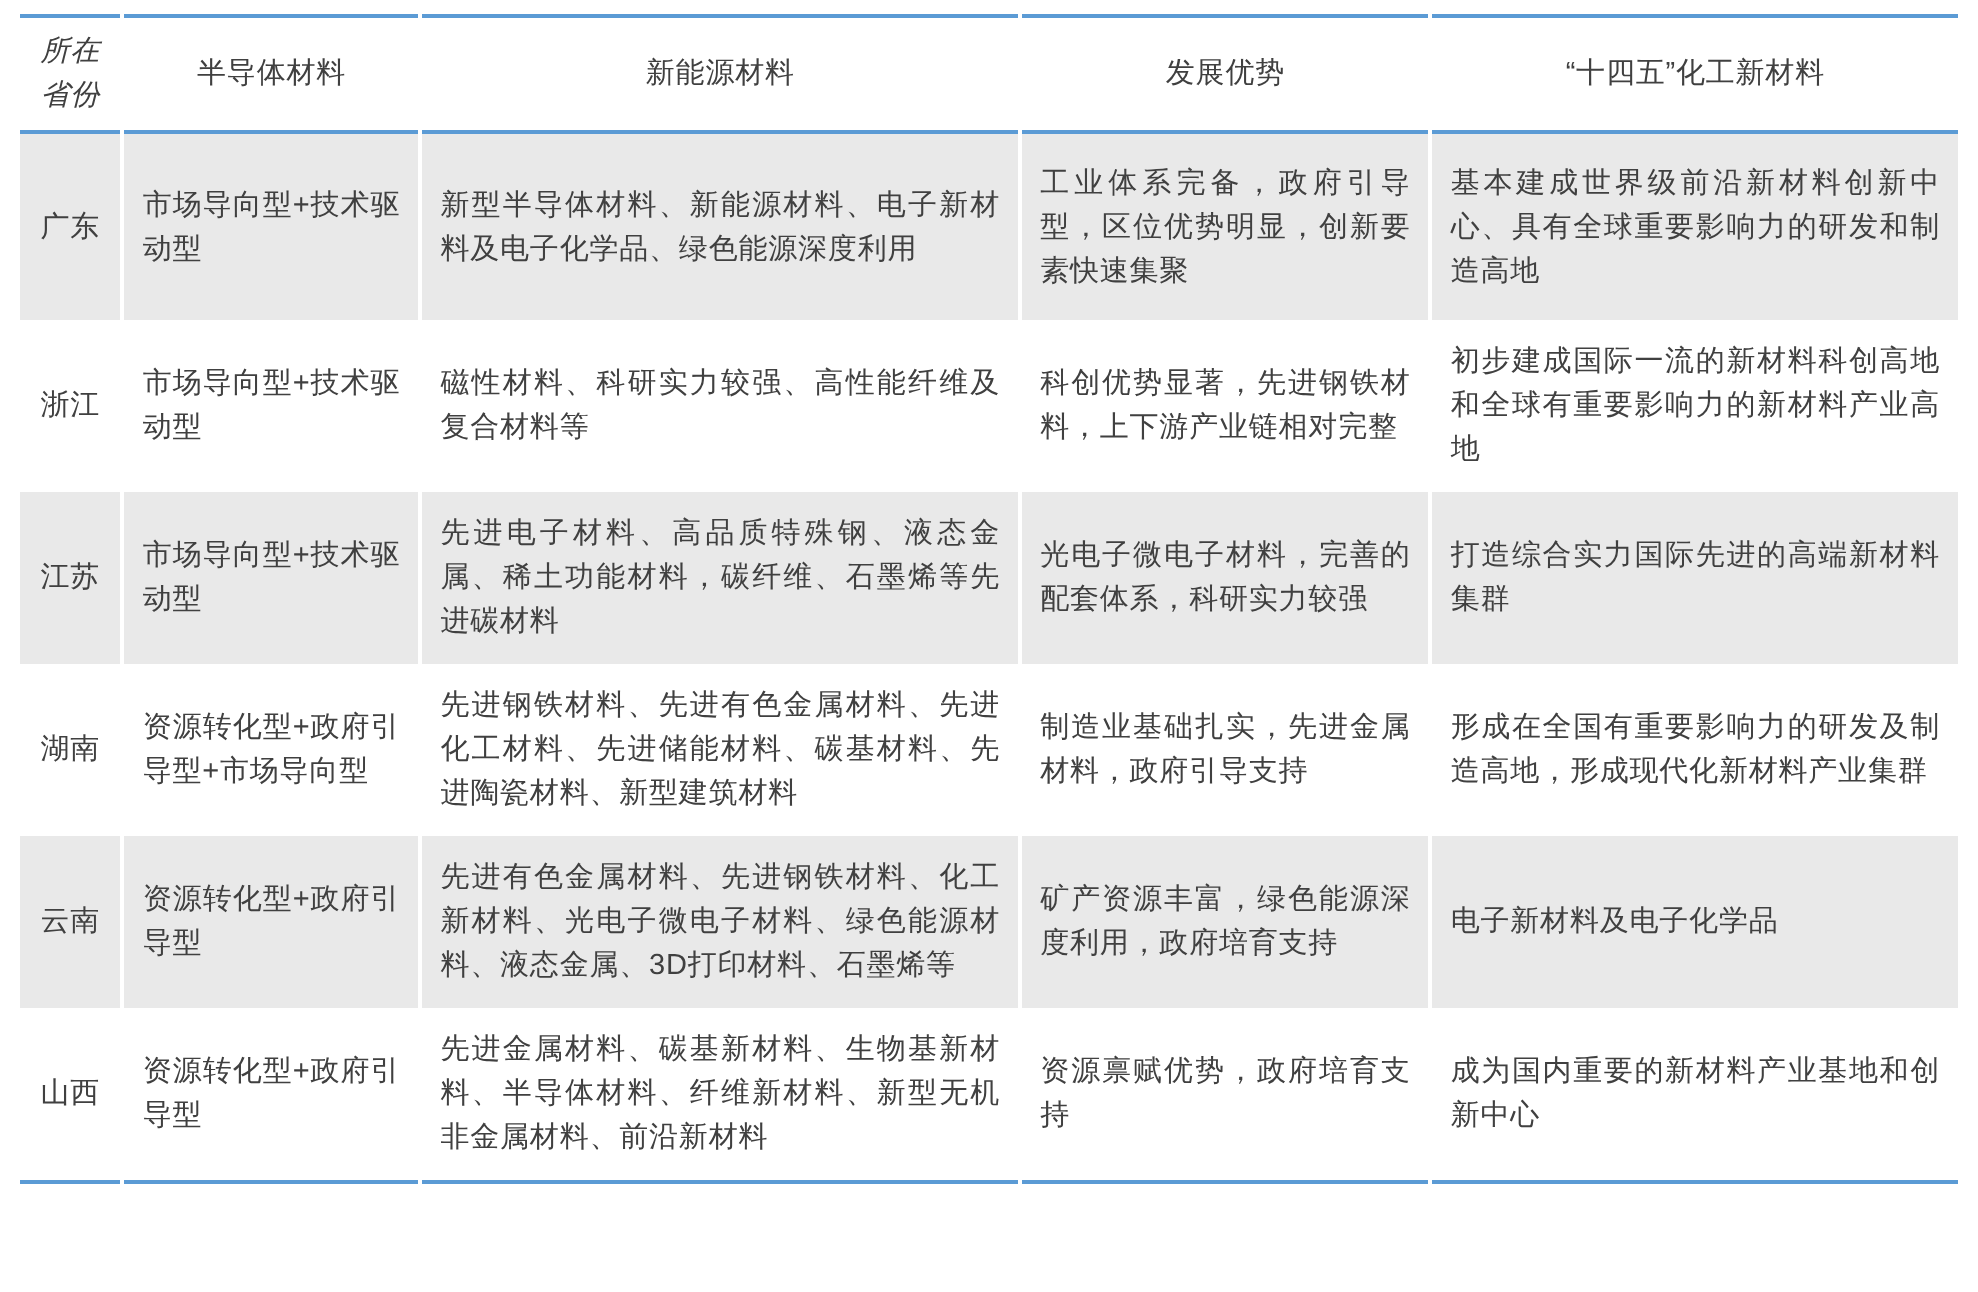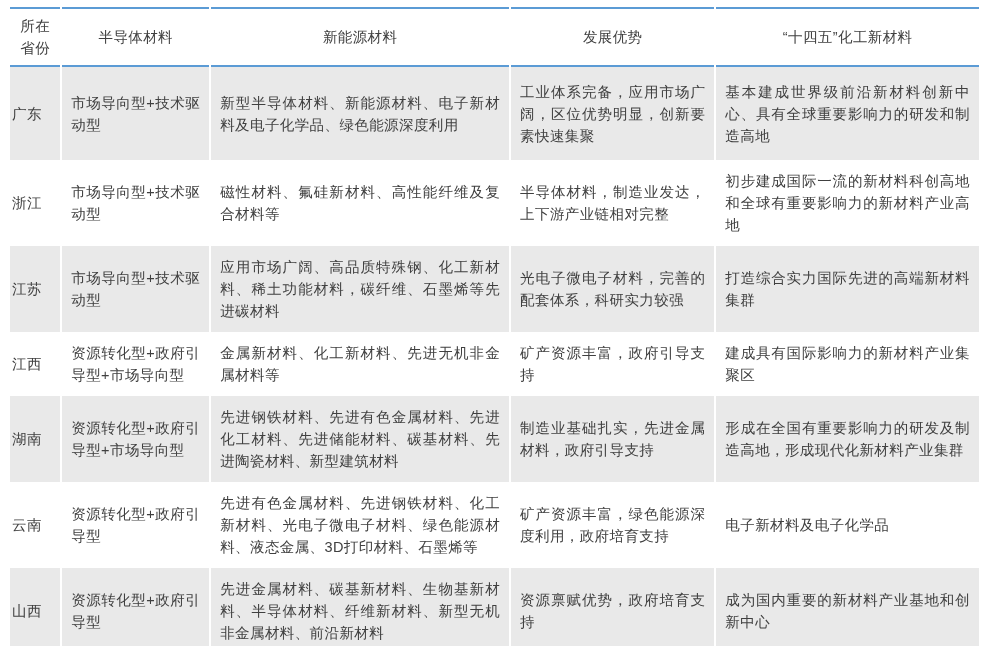--- a/index.html
+++ b/index.html
@@ -28,29 +28,29 @@
   thead th {
     height:52px;
     border-top:2px solid #5b9bd5;
     border-bottom:2px solid #5b9bd5;
     font-weight:normal;
     text-align:center;
     vertical-align:middle;
     padding:2px 4px;
     color:#404040;
   }
-  thead th.h-province { padding:2px 10px; }
+  thead th.h-province { padding:2px 10px;font-style:italic; }
 
   tbody td {
     vertical-align:middle;
     text-align:justify;
     padding:10px 9px;
     color:#404040;
   }
-  tbody td.province { padding:10px 2px;margin-left:16px; }
+  tbody td.province { text-align:center; padding:10px 2px;margin-left:16px; }
   tbody tr:nth-child(odd) td { background:#e9e9e9; }
   tbody tr:nth-child(1) { height:93px; }
   tbody tr:nth-child(2) { height:77px; }
   tbody tr:nth-child(3) { height:83px; }
   tbody tr:nth-child(4) { height:60px; }
   tbody tr:nth-child(5) { height:83px; }
   tbody tr:nth-child(6) { height:82px; }
   tbody tr:nth-child(7) { height:75px; }
   tbody tr:last-child td { border-bottom:2px solid #5b9bd5; }
 </style>
@@ -73,43 +73,36 @@
         <th>新能源材料</th>
         <th>发展优势</th>
         <th>“十四五”化工新材料</th>
       </tr>
     </thead>
     <tbody>
       <tr>
         <td class="province">广东</td>
         <td>市场导向型+技术驱动型</td>
         <td>新型半导体材料、新能源材料、电子新材料及电子化学品、绿色能源深度利用</td>
-        <td>工业体系完备，应用市场广阔，区位优势明显，创新要素快速集聚</td>
+        <td>工业体系完备，政府引导型，区位优势明显，创新要素快速集聚</td>
         <td>基本建成世界级前沿新材料创新中心、具有全球重要影响力的研发和制造高地</td>
       </tr>
       <tr>
         <td class="province">浙江</td>
         <td>市场导向型+技术驱动型</td>
-        <td>磁性材料、氟硅新材料、高性能纤维及复合材料等</td>
-        <td>半导体材料，制造业发达，上下游产业链相对完整</td>
+        <td>磁性材料、科研实力较强、高性能纤维及复合材料等</td>
+        <td>科创优势显著，先进钢铁材料，上下游产业链相对完整</td>
         <td>初步建成国际一流的新材料科创高地和全球有重要影响力的新材料产业高地</td>
       </tr>
       <tr>
         <td class="province">江苏</td>
         <td>市场导向型+技术驱动型</td>
-        <td>应用市场广阔、高品质特殊钢、化工新材料、稀土功能材料，碳纤维、石墨烯等先进碳材料</td>
+        <td>先进电子材料、高品质特殊钢、液态金属、稀土功能材料，碳纤维、石墨烯等先进碳材料</td>
         <td>光电子微电子材料，完善的配套体系，科研实力较强</td>
         <td>打造综合实力国际先进的高端新材料集群</td>
-      </tr>
-      <tr>
-        <td class="province">江西</td>
-        <td>资源转化型+政府引导型+市场导向型</td>
-        <td>金属新材料、化工新材料、先进无机非金属材料等</td>
-        <td>矿产资源丰富，政府引导支持</td>
-        <td>建成具有国际影响力的新材料产业集聚区</td>
       </tr>
       <tr>
         <td class="province">湖南</td>
         <td>资源转化型+政府引导型+市场导向型</td>
         <td>先进钢铁材料、先进有色金属材料、先进化工材料、先进储能材料、碳基材料、先进陶瓷材料、新型建筑材料</td>
         <td>制造业基础扎实，先进金属材料，政府引导支持</td>
         <td>形成在全国有重要影响力的研发及制造高地，形成现代化新材料产业集群</td>
       </tr>
       <tr>
         <td class="province">云南</td>

